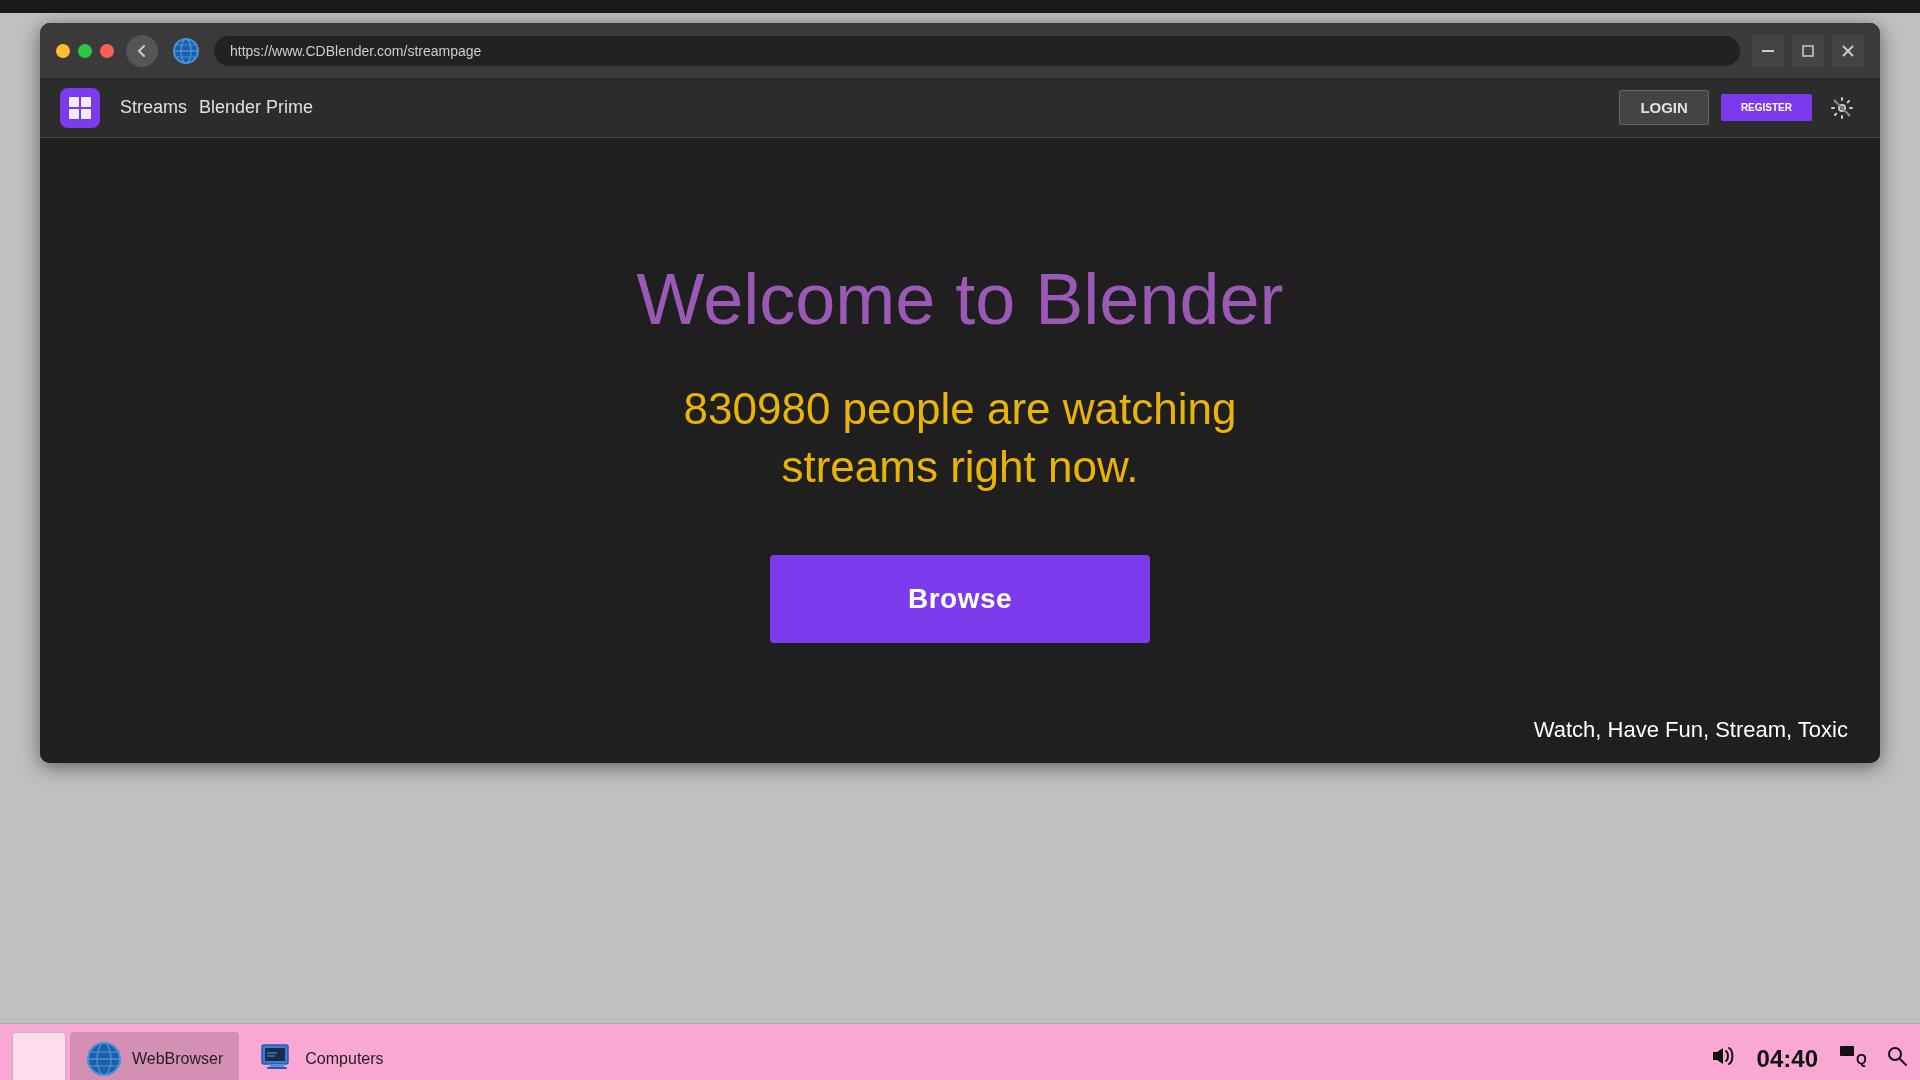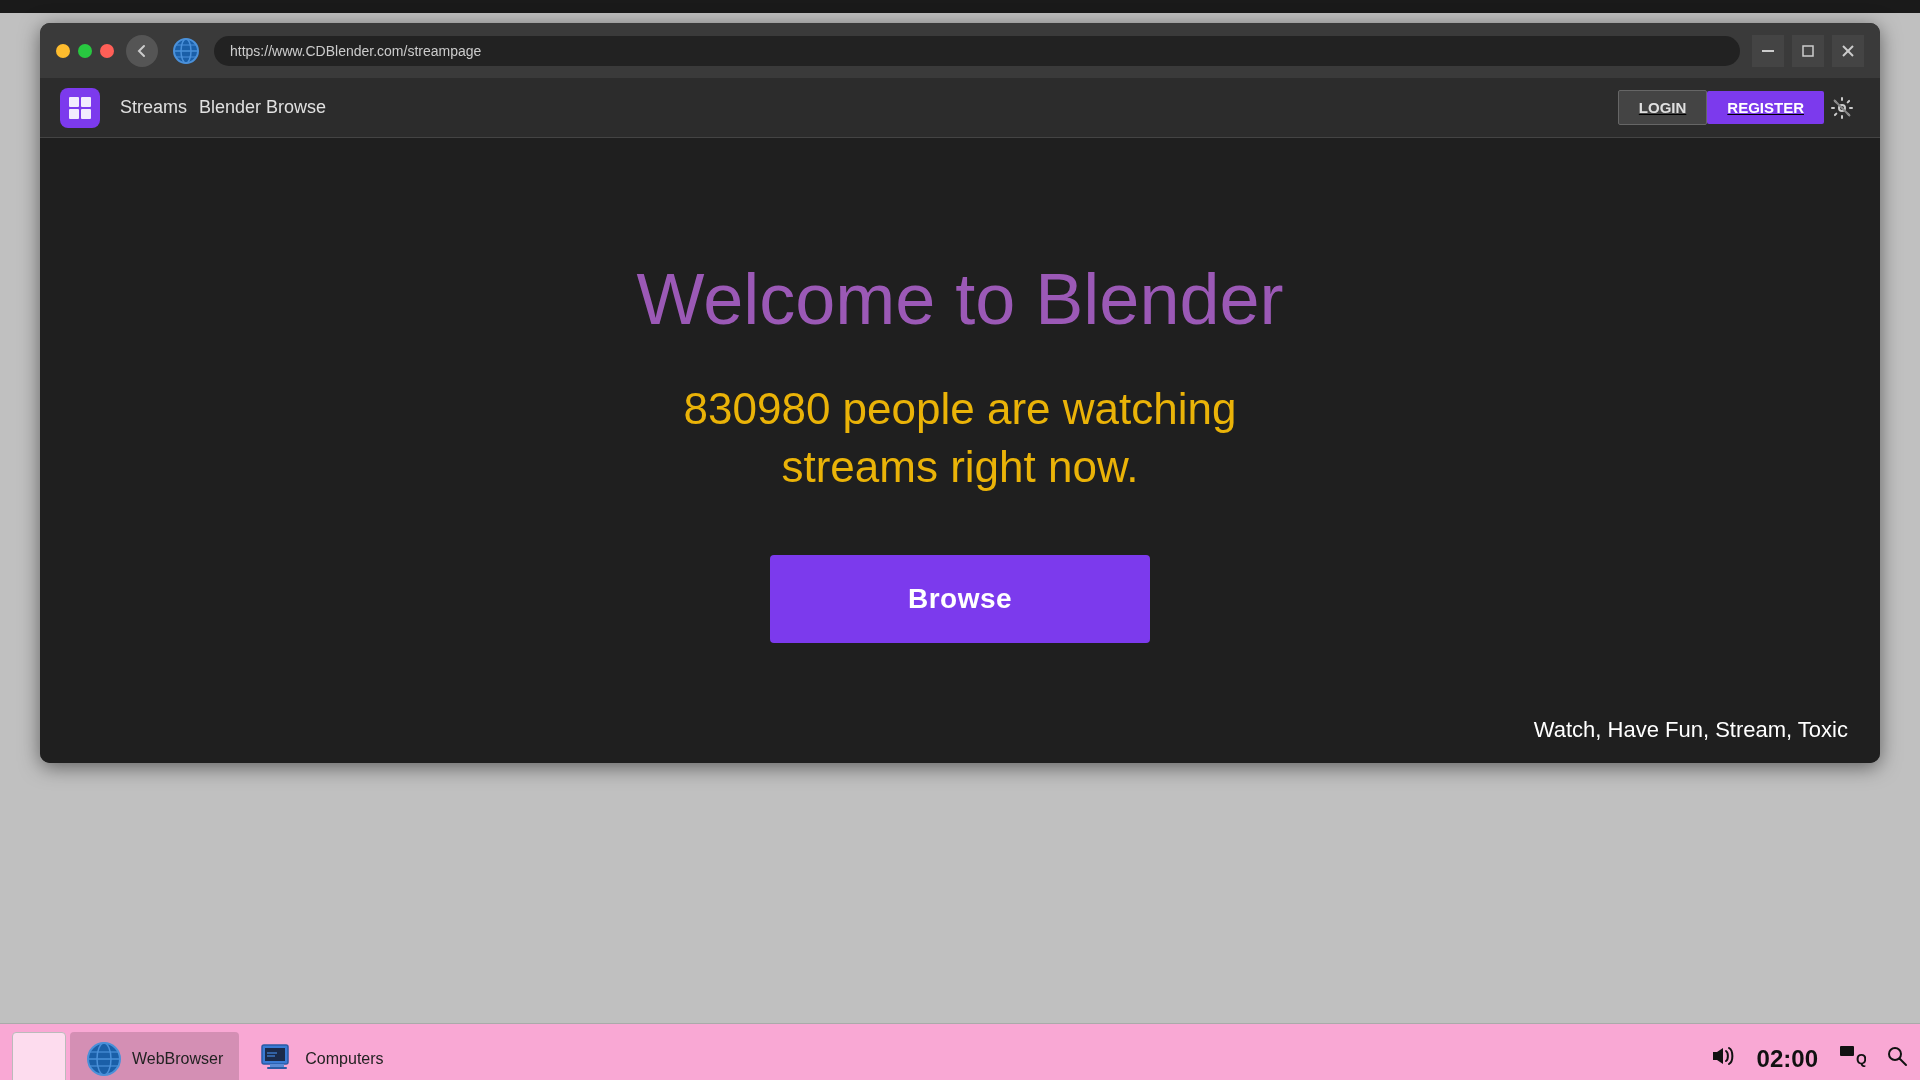--- a/index.html
+++ b/index.html
@@ -149,40 +149,40 @@
       font-size: 18px;
       font-weight: 500;
       cursor: pointer;
       text-decoration: none;
     }
 
     .site-nav-right {
       margin-left: auto;
       display: flex;
       align-items: center;
-      text-decoration: underline;
+      gap: 12px;
     }
 
     .login-btn {
       padding: 8px 20px;
       background: #444;
       border: 1px solid #666;
       color: #e0e0e0;
       font-size: 15px;
       font-weight: 600;
       cursor: pointer;
       border-radius: 2px;
     }
 
     .register-btn {
       padding: 8px 20px;
       background: #7c3aed;
       border: none;
       color: white;
-      font-size: 15px;
+      font-size: 10px;
       font-weight: 600;
       cursor: pointer;
       border-radius: 2px;
     }
 
     .settings-icon-btn {
       width: 36px;
       height: 36px;
       background: transparent;
       border: none;
@@ -399,21 +399,21 @@
       <div class="site-logo">
         <div class="logo-grid">
           <div class="logo-grid-cell"></div>
           <div class="logo-grid-cell"></div>
           <div class="logo-grid-cell"></div>
           <div class="logo-grid-cell"></div>
         </div>
       </div>
       <nav class="site-nav-links">
         <a class="site-nav-link">Streams</a>
-        <a class="site-nav-link">Blender Browse</a>
+        <a class="site-nav-link">Blender Prime</a>
       </nav>
       <div class="site-nav-right">
         <button class="login-btn">LOGIN</button>
         <button class="register-btn">REGISTER</button>
         <button class="settings-icon-btn">
           <svg width="24" height="24" viewBox="0 0 24 24" fill="none">
             <circle cx="12" cy="12" r="3" stroke="#ccc" stroke-width="2"></circle>
             <path d="M12 2v2M12 20v2M2 12h2M20 12h2M4.93 4.93l1.41 1.41M17.66 17.66l1.41 1.41M4.93 19.07l1.41-1.41M17.66 6.34l1.41-1.41" stroke="#ccc" stroke-width="2" stroke-linecap="round"></path>
 
             <line x1="4" y1="4" x2="20" y2="20" stroke="#888" stroke-width="2"></line>
@@ -461,21 +461,21 @@
     </button>
 
     <div class="taskbar-right">
       <span class="taskbar-volume">
         <svg width="28" height="28" viewBox="0 0 28 28" fill="none">
           <polygon points="4,10 4,18 8,18 14,22 14,6 8,10" fill="#111"></polygon>
           <path d="M17 9c2.5 1.5 2.5 8.5 0 10" stroke="#111" stroke-width="2" stroke-linecap="round" fill="none"></path>
           <path d="M20 6c4.5 2.5 4.5 13.5 0 16" stroke="#111" stroke-width="2" stroke-linecap="round" fill="none"></path>
         </svg>
       </span>
-      <span class="taskbar-clock">02:00</span>
+      <span class="taskbar-clock">04:40</span>
       <span class="taskbar-notif">
         <svg width="28" height="28" viewBox="0 0 28 28" fill="none">
           <rect x="2" y="4" width="14" height="10" rx="1" fill="#111"></rect>
           <text x="18" y="22" font-size="14" fill="#111" font-weight="bold">Q</text>
         </svg>
       </span>
       <span class="taskbar-search-icon">
         <svg width="22" height="22" viewBox="0 0 22 22" fill="none">
           <circle cx="9" cy="9" r="6" stroke="#111" stroke-width="2"></circle>
           <line x1="13.5" y1="13.5" x2="20" y2="20" stroke="#111" stroke-width="2" stroke-linecap="round"></line>

